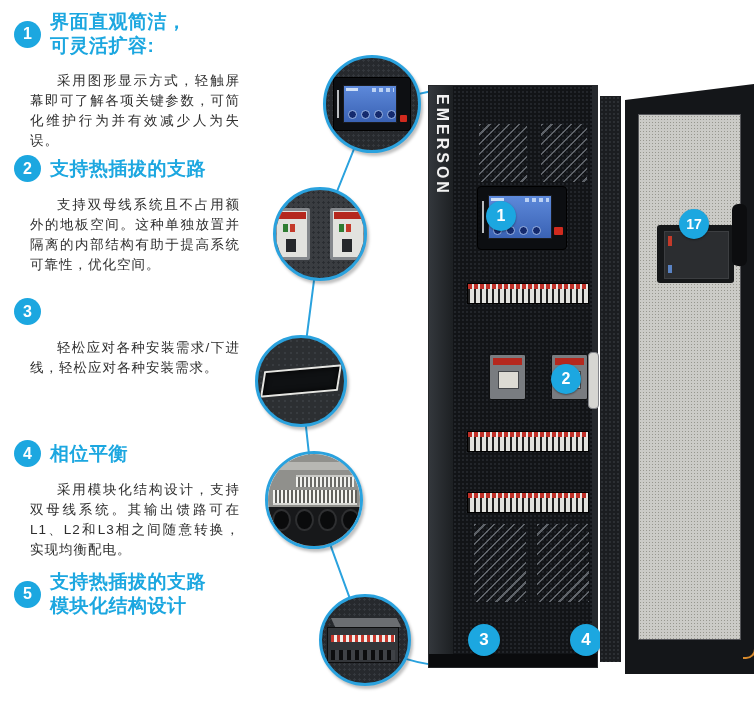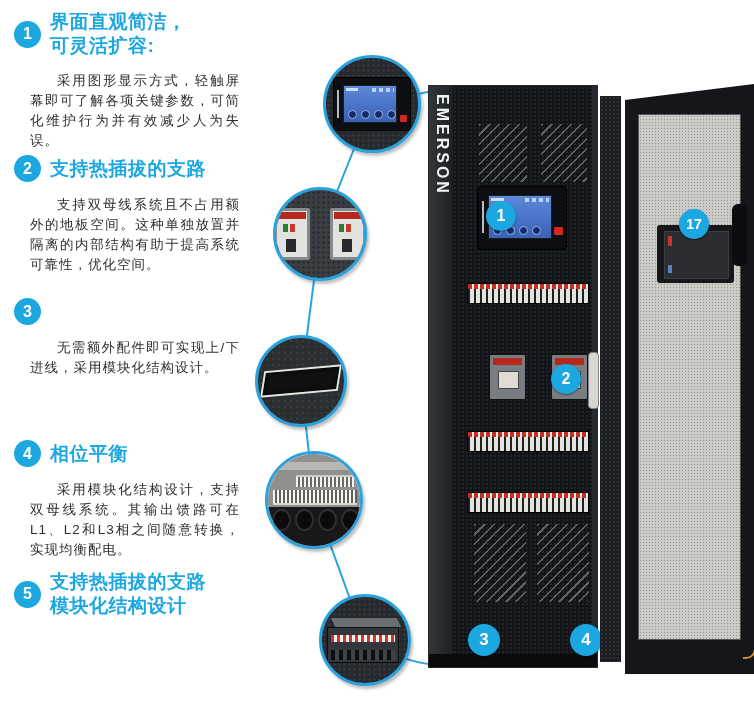--- a/index.html
+++ b/index.html
@@ -188,21 +188,21 @@
         <div class="badge-num">2</div>
         <h3 class="feature-title">支持热插拔的支路</h3>
       </div>
       <p class="feature-body">支持双母线系统且不占用额外的地板空间。这种单独放置并隔离的内部结构有助于提高系统可靠性，优化空间。</p>
     </div>
 
     <div class="feature" style="top:298px">
       <div class="feature-head">
         <div class="badge-num">3</div>
       </div>
-      <p class="feature-body">无需额外配件即可实现上/下进线，采用模块化结构设计。</p>
+      <p class="feature-body">轻松应对各种安装需求/下进线，轻松应对各种安装需求。</p>
     </div>
 
     <div class="feature" style="top:440px">
       <div class="feature-head">
         <div class="badge-num">4</div>
         <h3 class="feature-title">相位平衡</h3>
       </div>
       <p class="feature-body">采用模块化结构设计，支持双母线系统。其输出馈路可在L1、L2和L3相之间随意转换，实现均衡配电。</p>
     </div>
 

